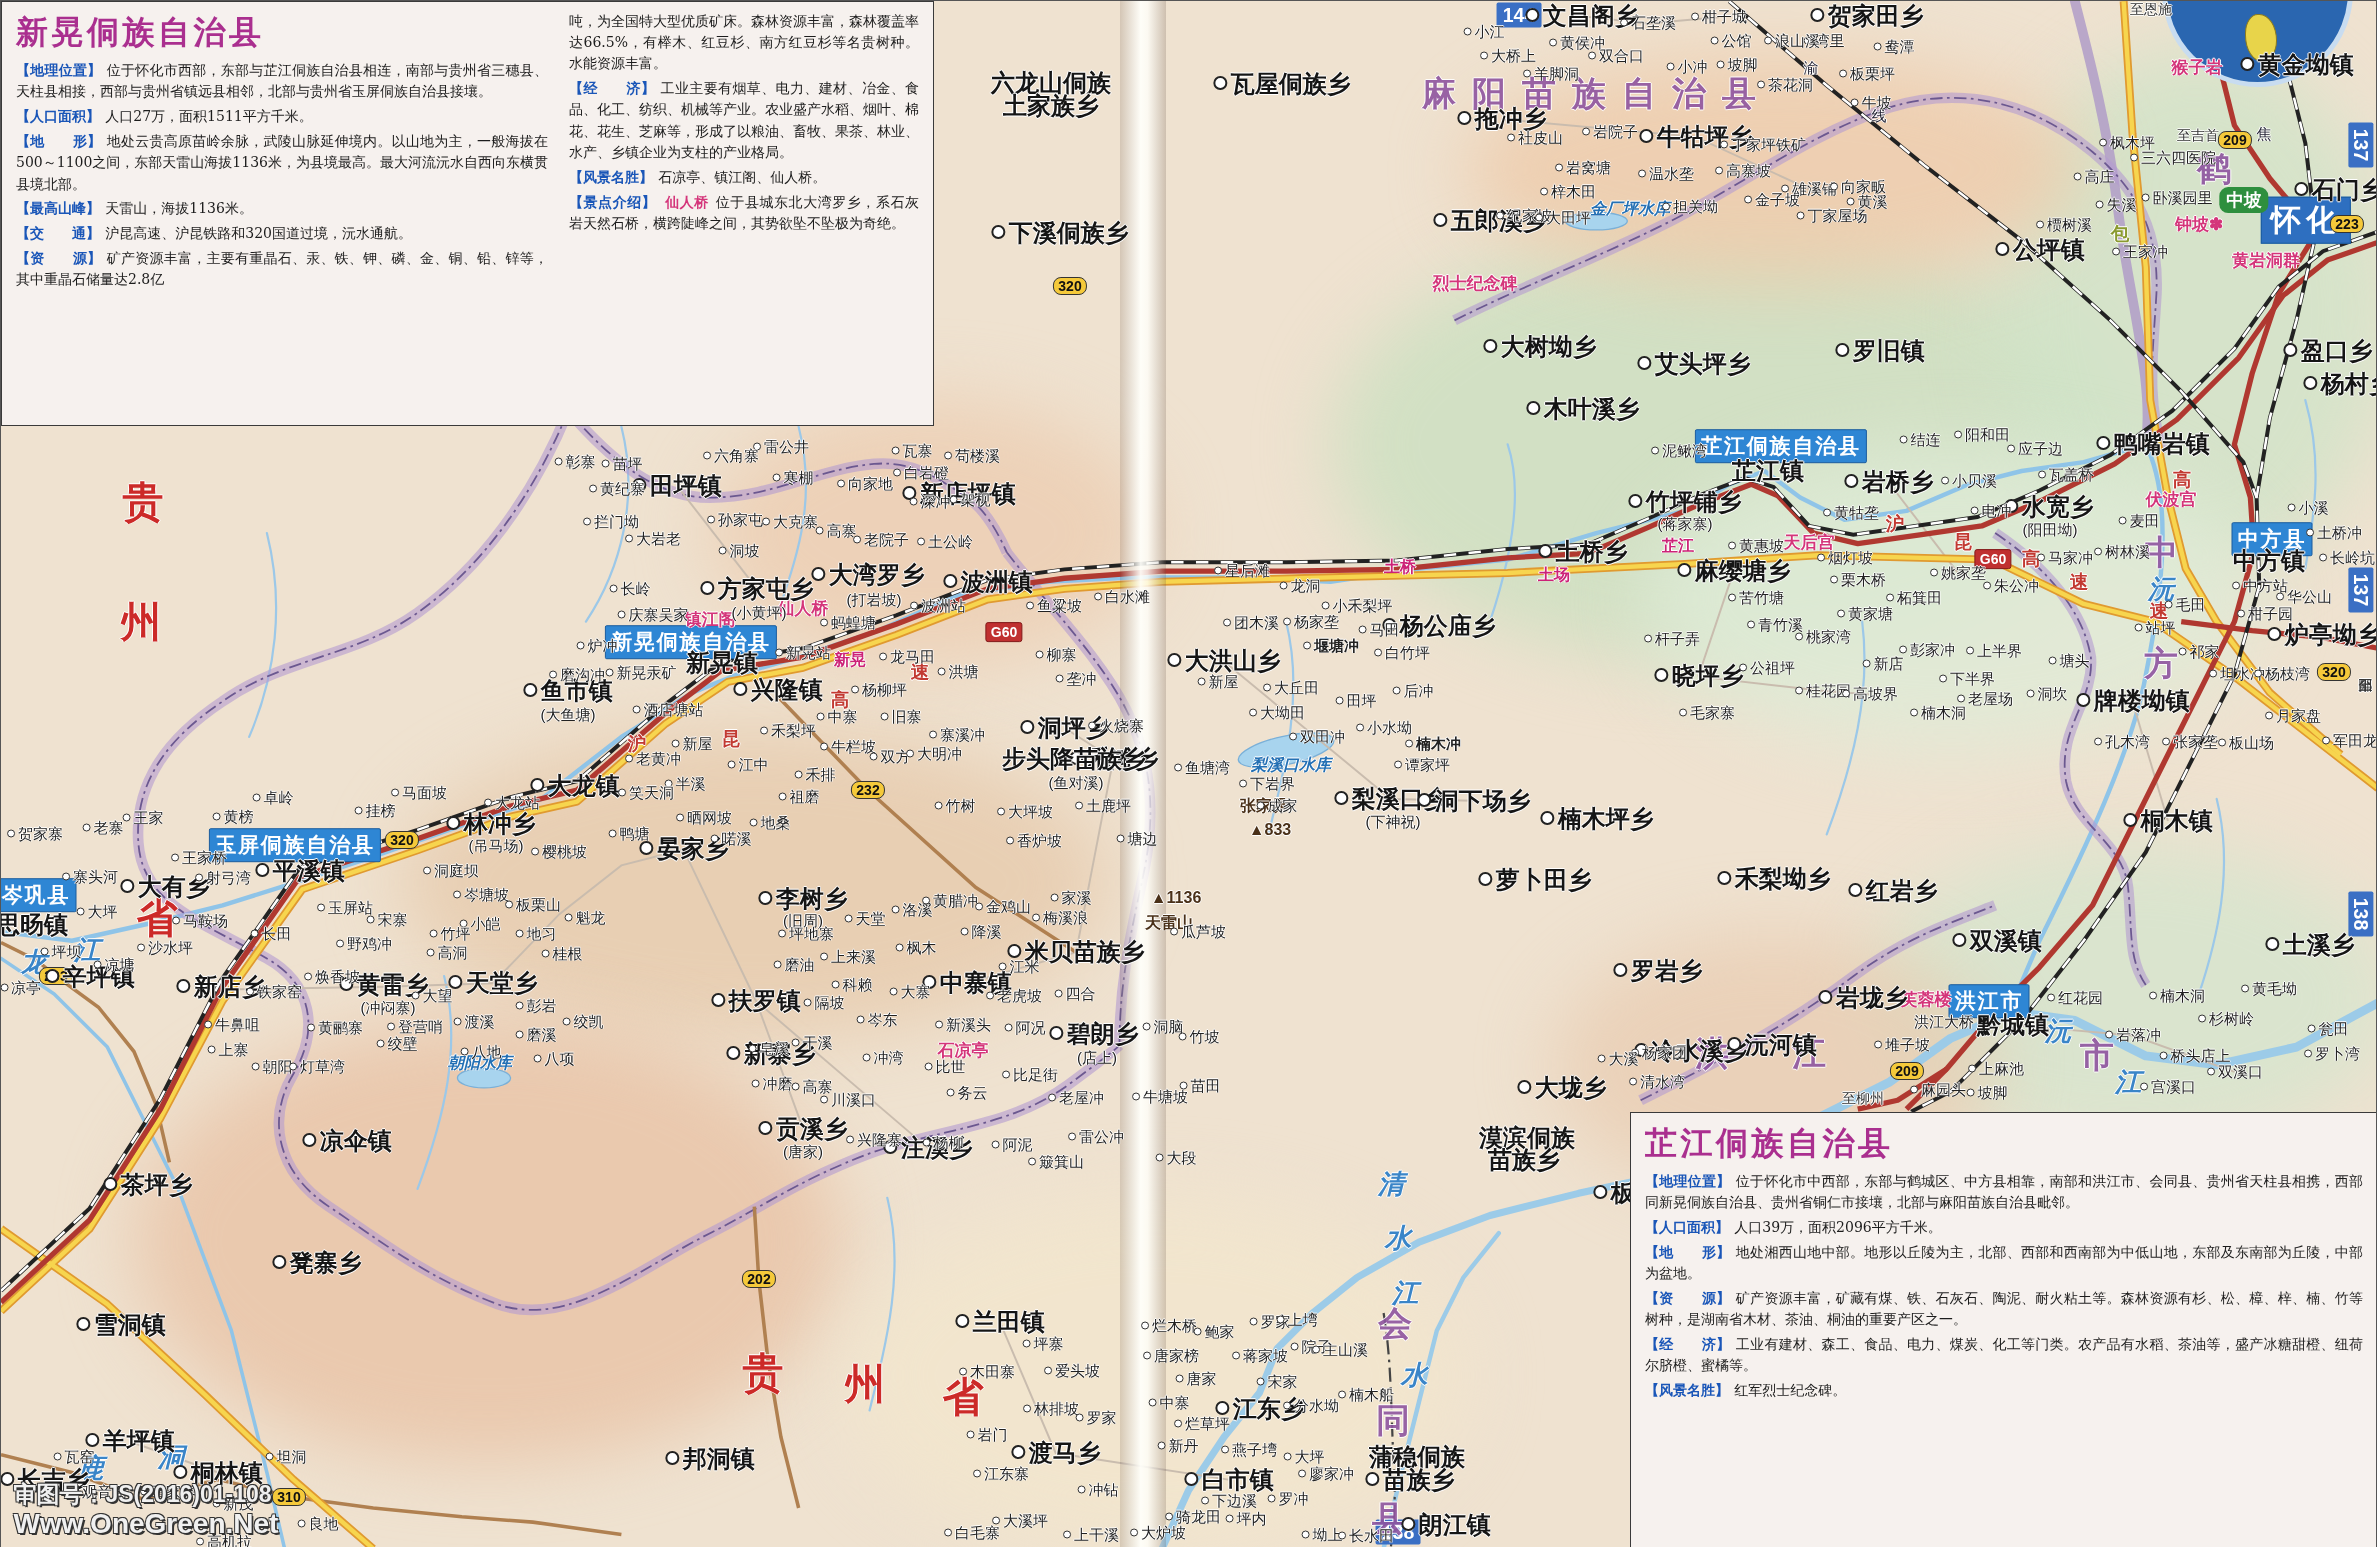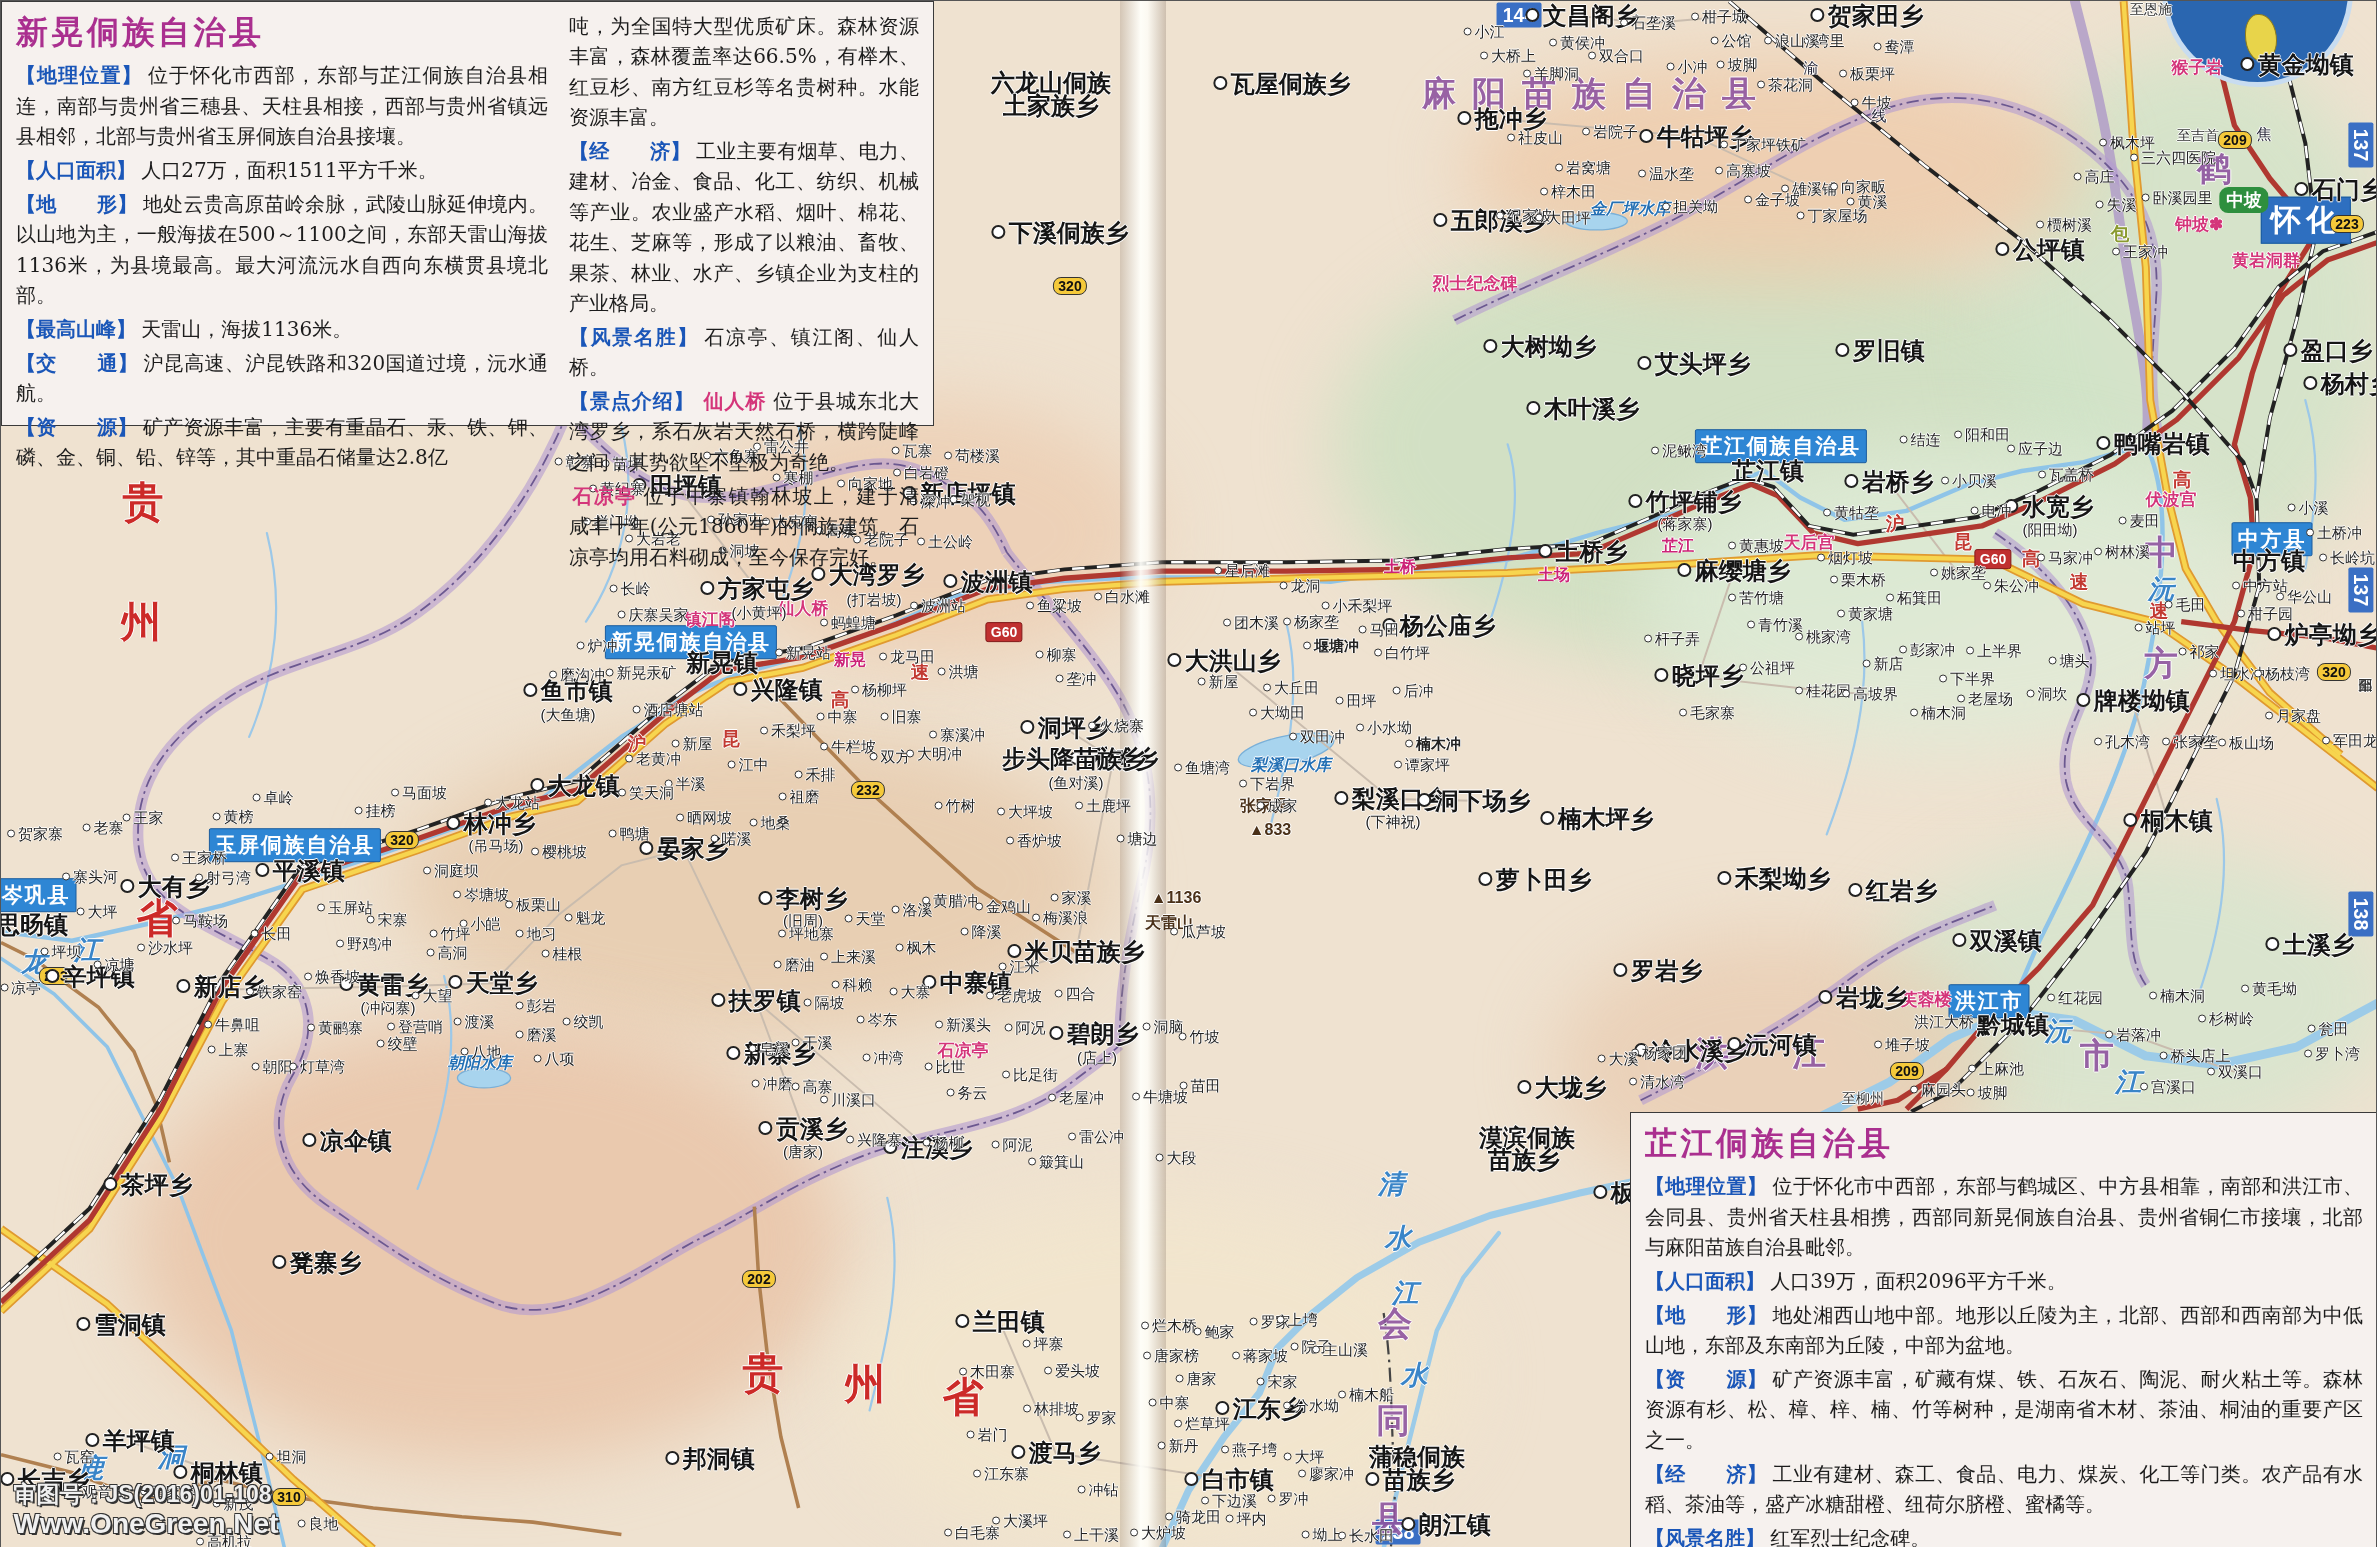--- a/index.html
+++ b/index.html
@@ -43,21 +43,21 @@
     font-weight:bold;font-size:14px;padding:0 4.4px;text-shadow:none;}
   .shg{background:#c03030;border:0.9px solid #801818;border-radius:2.7px;color:#fff;
     font-weight:bold;font-size:14px;padding:0.9px 4.4px;text-shadow:none;}
   
   #fold{position:absolute;left:1119px;top:0;width:46px;height:100%;z-index:25;pointer-events:none;
     background:linear-gradient(90deg,rgba(90,70,60,.18),rgba(255,255,250,.95) 45%,rgba(255,255,250,.8) 60%,rgba(90,70,60,.22));}
   
   .infobox{position:absolute;background:#f6f1ee;border:1.8px solid #3a3a3a;z-index:40;
     box-sizing:border-box;padding:8.9px 14px;font-family:"DejaVu Serif",serif;color:#1c1c1c;}
   .infobox h1{margin:0 0 5.3px 0;font-size:32px;color:#aa2f8f;letter-spacing:3.5px;font-family:"Liberation Sans",sans-serif;}
-  .infobox p{margin:0 0 3.5px 0;font-size:20px;line-height:1.52;text-align:justify;}
+  .infobox p{margin:0 0 3.5px 0;font-size:14px;line-height:1.52;text-align:justify;}
   .infobox .blab{color:#1a56b8;font-weight:bold;font-family:"Liberation Sans",sans-serif;margin-right:5.3px;}
   .infobox .acc{color:#d4357a;font-weight:bold;margin:0 7px 0 3.5px;}
   #ib-left{left:0;top:0;width:933px;height:425px;display:flex;gap:21px;}
   #ib-left .c1{width:532px;} #ib-left .c2{flex:1;}
   #ib-right{left:1629px;top:1111px;width:748px;height:437px;}
   
   #inset{position:absolute;left:2161px;top:-105px;width:181px;height:181px;border-radius:50%;
     background:#2a66b0;border:5.3px solid #c8dcf0;z-index:20;}
   #inset .hn{position:absolute;left:78px;top:113px;width:30px;height:46px;background:#e8d44a;
     border:0.9px solid #8a7a20;border-radius:40% 55% 45% 55%;}
@@ -726,21 +726,20 @@
           <p><span class="blab">【交　　通】</span>沪昆高速、沪昆铁路和320国道过境，沅水通航。</p>
           <p><span class="blab">【资　　源】</span>矿产资源丰富，主要有重晶石、汞、铁、钾、磷、金、铜、铅、锌等，其中重晶石储量达2.8亿</p>
         </div>
     </div>
     <div class="c2">
       <div class="entries">
           <p>吨，为全国特大型优质矿床。森林资源丰富，森林覆盖率达66.5%，有榉木、红豆杉、南方红豆杉等名贵树种。水能资源丰富。</p>
           <p><span class="blab">【经　　济】</span>工业主要有烟草、电力、建材、冶金、食品、化工、纺织、机械等产业。农业盛产水稻、烟叶、棉花、花生、芝麻等，形成了以粮油、畜牧、果茶、林业、水产、乡镇企业为支柱的产业格局。</p>
           <p><span class="blab">【风景名胜】</span>石凉亭、镇江阁、仙人桥。</p>
           <p><span class="blab">【景点介绍】</span><span class="acc">仙人桥</span>位于县城东北大湾罗乡，系石灰岩天然石桥，横跨陡峰之间，其势欲坠不坠极为奇绝。</p>
-          <p><span class="acc">石凉亭</span>位于中寨镇翰林坡上，建于清咸丰十年(公元1860年)的侗族建筑。石凉亭均用石料砌成，至今保存完好。</p>
         </div>
     </div>
   </div>
 
   <div id="ib-right" class="infobox">
     <h1>芷江侗族自治县</h1>
     <div class="entries">
         <p><span class="blab">【地理位置】</span>位于怀化市中西部，东部与鹤城区、中方县相靠，南部和洪江市、会同县、贵州省天柱县相携，西部同新晃侗族自治县、贵州省铜仁市接壤，北部与麻阳苗族自治县毗邻。</p>
         <p><span class="blab">【人口面积】</span>人口39万，面积2096平方千米。</p>
         <p><span class="blab">【地　　形】</span>地处湘西山地中部。地形以丘陵为主，北部、西部和西南部为中低山地，东部及东南部为丘陵，中部为盆地。</p>

